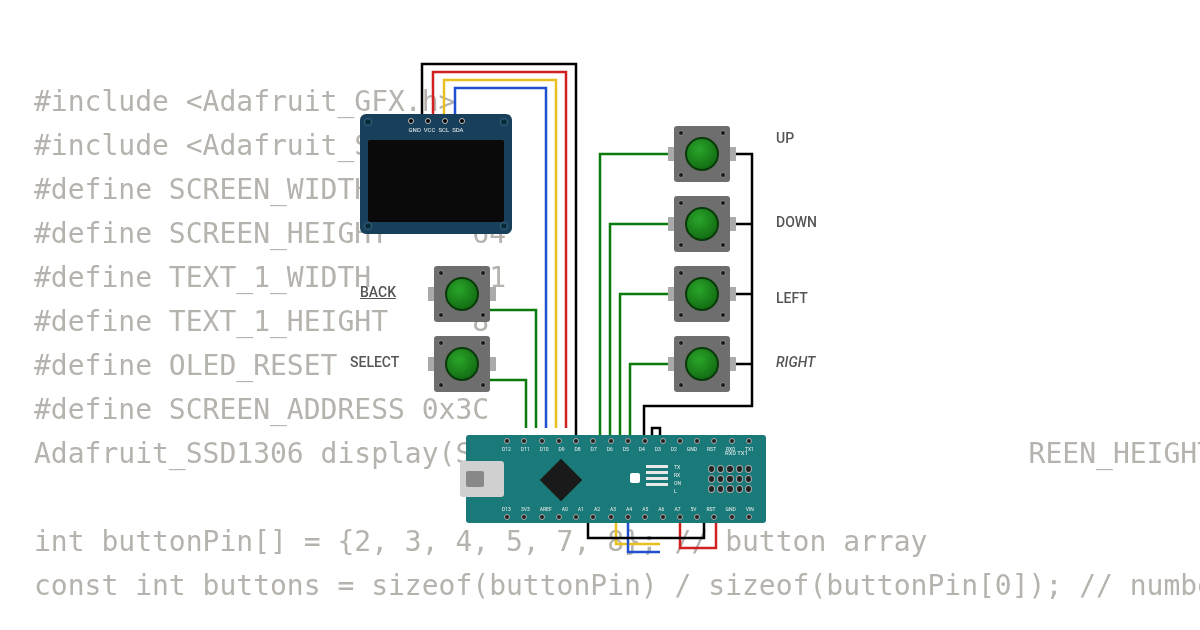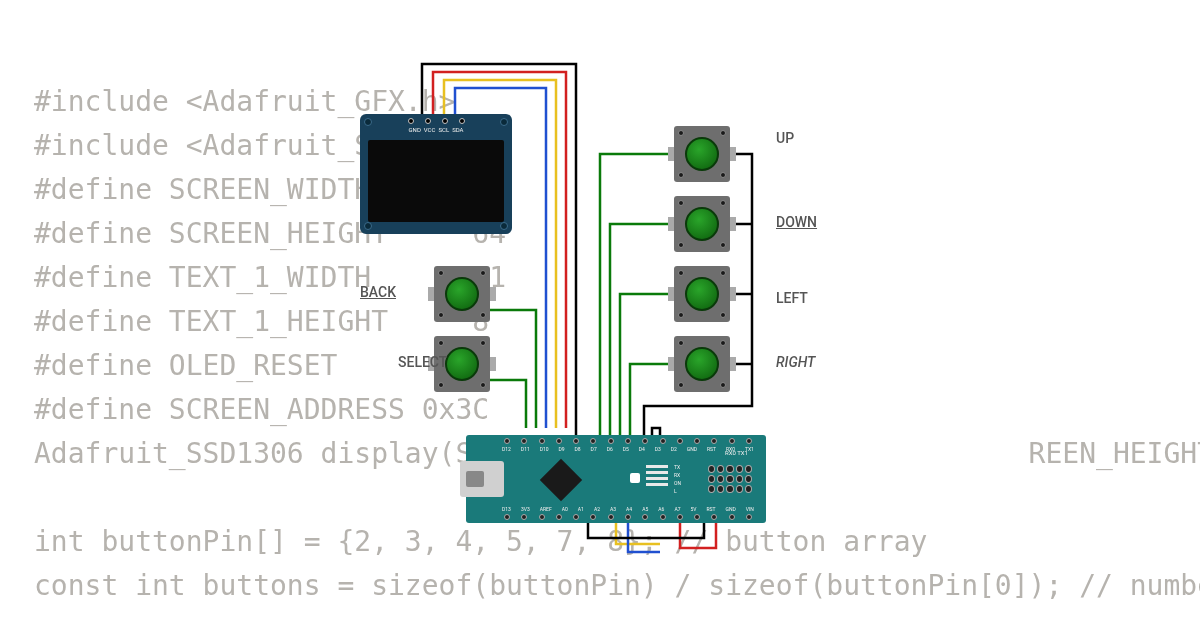--- a/index.html
+++ b/index.html
@@ -316,21 +316,21 @@
 
   <div class="btn-module" style="left:74px; top:286px;">
     <div class="peg p-tl"></div>
       <div class="peg p-tr"></div>
       <div class="peg p-bl"></div>
       <div class="peg p-br"></div>
     <div class="tab tab-l"></div>
       <div class="tab tab-r"></div>
     <div class="cap"></div>
   </div>
-  <span class="btn-label" style="left:-10px; top:304px;margin-left:48px;">SELECT</span>
+  <span class="btn-label" style="left:-10px; top:304px;">SELECT</span>
 
   <div class="btn-module" style="left:314px; top:76px;">
     <div class="peg p-tl"></div>
       <div class="peg p-tr"></div>
       <div class="peg p-bl"></div>
       <div class="peg p-br"></div>
     <div class="tab tab-l"></div>
       <div class="tab tab-r"></div>
     <div class="cap"></div>
   </div>
@@ -338,21 +338,21 @@
 
   <div class="btn-module" style="left:314px; top:146px;">
     <div class="peg p-tl"></div>
       <div class="peg p-tr"></div>
       <div class="peg p-bl"></div>
       <div class="peg p-br"></div>
     <div class="tab tab-l"></div>
       <div class="tab tab-r"></div>
     <div class="cap"></div>
   </div>
-  <span class="btn-label" style="left:416px; top:164px;text-decoration:underline;">DOWN</span>
+  <span class="btn-label" style="left:416px; top:164px;">DOWN</span>
 
   <div class="btn-module" style="left:314px; top:216px;">
     <div class="peg p-tl"></div>
       <div class="peg p-tr"></div>
       <div class="peg p-bl"></div>
       <div class="peg p-br"></div>
     <div class="tab tab-l"></div>
       <div class="tab tab-r"></div>
     <div class="cap"></div>
   </div>

